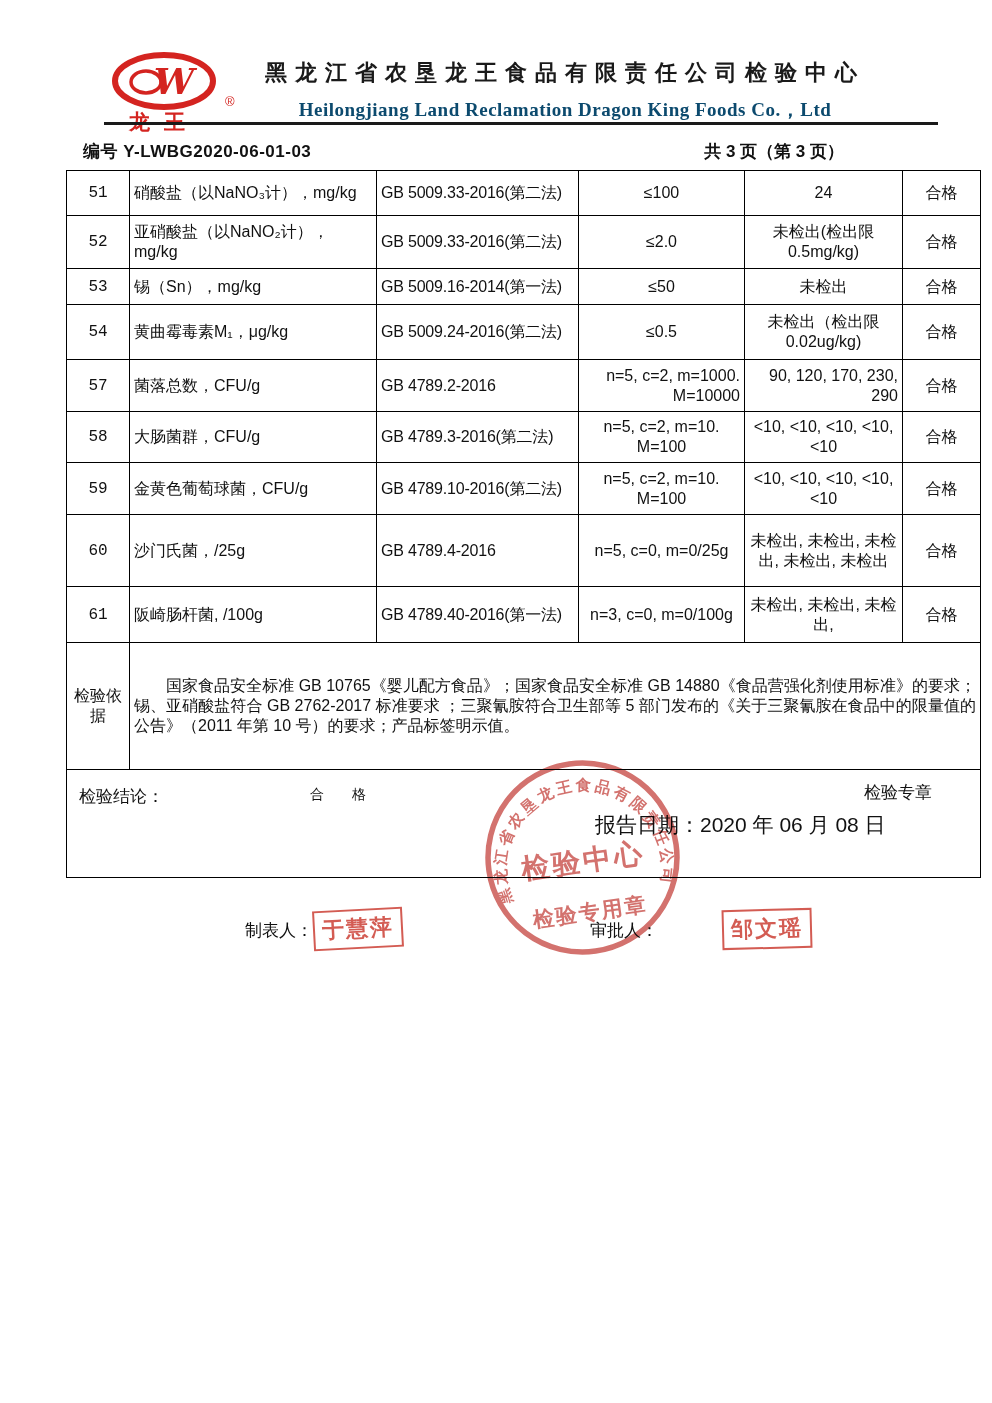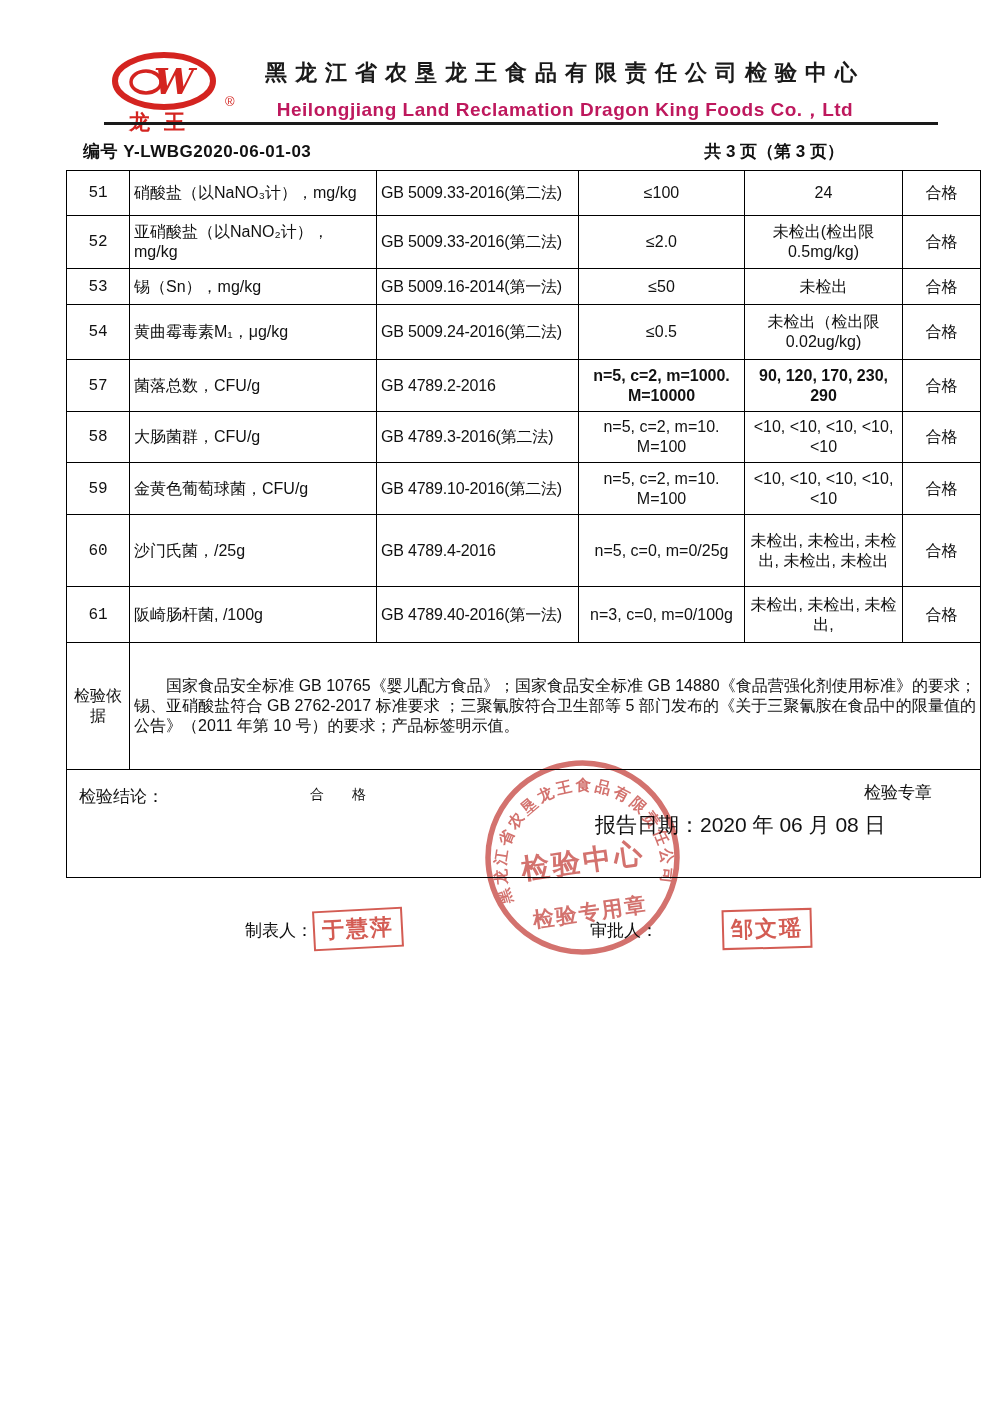--- a/index.html
+++ b/index.html
@@ -8,40 +8,40 @@
     width:992px;height:1403px;
     background:#fff;
     font-family:"Liberation Sans","DejaVu Sans",sans-serif;
     color:#111;
     overflow:hidden;
   }
   
   .logo{position:absolute;left:108px;top:52px;width:150px;height:84px;}
   .titles{position:absolute;left:240px;top:58px;width:650px;text-align:center;}
   .title-cn{font-size:22px;font-weight:bold;letter-spacing:8px;white-space:nowrap;color:#1a1a1a;}
-  .title-en{margin-top:9px;font-family:Liberation Sans, sans-serif;font-size:19px;font-weight:600;letter-spacing:.5px;white-space:nowrap;color:#be185d;}
+  .title-en{margin-top:9px;font-family:Liberation Serif, serif;font-size:19px;font-weight:600;letter-spacing:.5px;white-space:nowrap;color:#0c4a6e;}
   .header-rule{position:absolute;left:104px;top:122px;width:834px;height:3px;background:#1a1a1a;}
   
   .meta{position:absolute;left:66px;top:140px;width:860px;height:26px;font-weight:bold;font-size:17px;}
   .report-no{position:absolute;left:17px;top:0;letter-spacing:.5px;}
   .page-info{position:absolute;right:82px;top:0;}
   
   table.t{position:absolute;left:66px;top:170px;width:860px;border-collapse:collapse;table-layout:fixed;}
   table.t td{border:1.5px solid #000;vertical-align:middle;padding:2px 4px;font-size:16px;line-height:1.25;}
   td.c-no{text-align:center;width:54px;font-family:Liberation Mono, monospace;}
   td.c-item{text-align:left;padding-left:10px;width:238px;font-size:16.5px;}
   td.c-method{text-align:left;padding-left:8px;width:193px;font-size:14px;letter-spacing:-.2px;}
   td.c-req{text-align:center;width:157px;}
   td.c-res{text-align:center;width:149px;}
   td.c-verdict{text-align:center;width:69px;font-size:16.5px;}
   tr.r51 td{height:40px}tr.r52 td{height:48px}tr.r53 td{height:31px}
   tr.r54 td{height:50px}tr.r55 td{height:47px}tr.r56 td{height:41px}
   tr.r57 td{height:47px}tr.r58 td{height:46px}tr.r59 td{height:47px}
   tr.r60 td{height:67px}tr.r61 td{height:51px}
-  tr.r57 td.c-req, tr.r57 td.c-res{text-align:center;font-weight:bold;}
+  tr.r57 td.c-req, tr.r57 td.c-res{text-align:right;}
   
   td.basis-label{height:122px;text-align:center;font-size:17px;line-height:2.3;word-break:break-all;padding:0 10px;}
   td.basis-text{height:122px;text-align:justify;font-size:16.5px;line-height:38px;padding:6px 16px 6px 14px;text-indent:2em;vertical-align:top;}
   
   td.conclusion-cell{height:103px;position:relative;padding:0;}
   .conclusion-label{position:absolute;left:12px;top:16px;font-size:17px;}
   .conclusion-value{position:absolute;left:243px;top:16px;font-size:14px;white-space:pre;}
   .seal-label{position:absolute;right:48px;top:12px;font-size:17px;}
   .report-date{position:absolute;left:528px;top:42px;font-size:21px;white-space:nowrap;}
   

